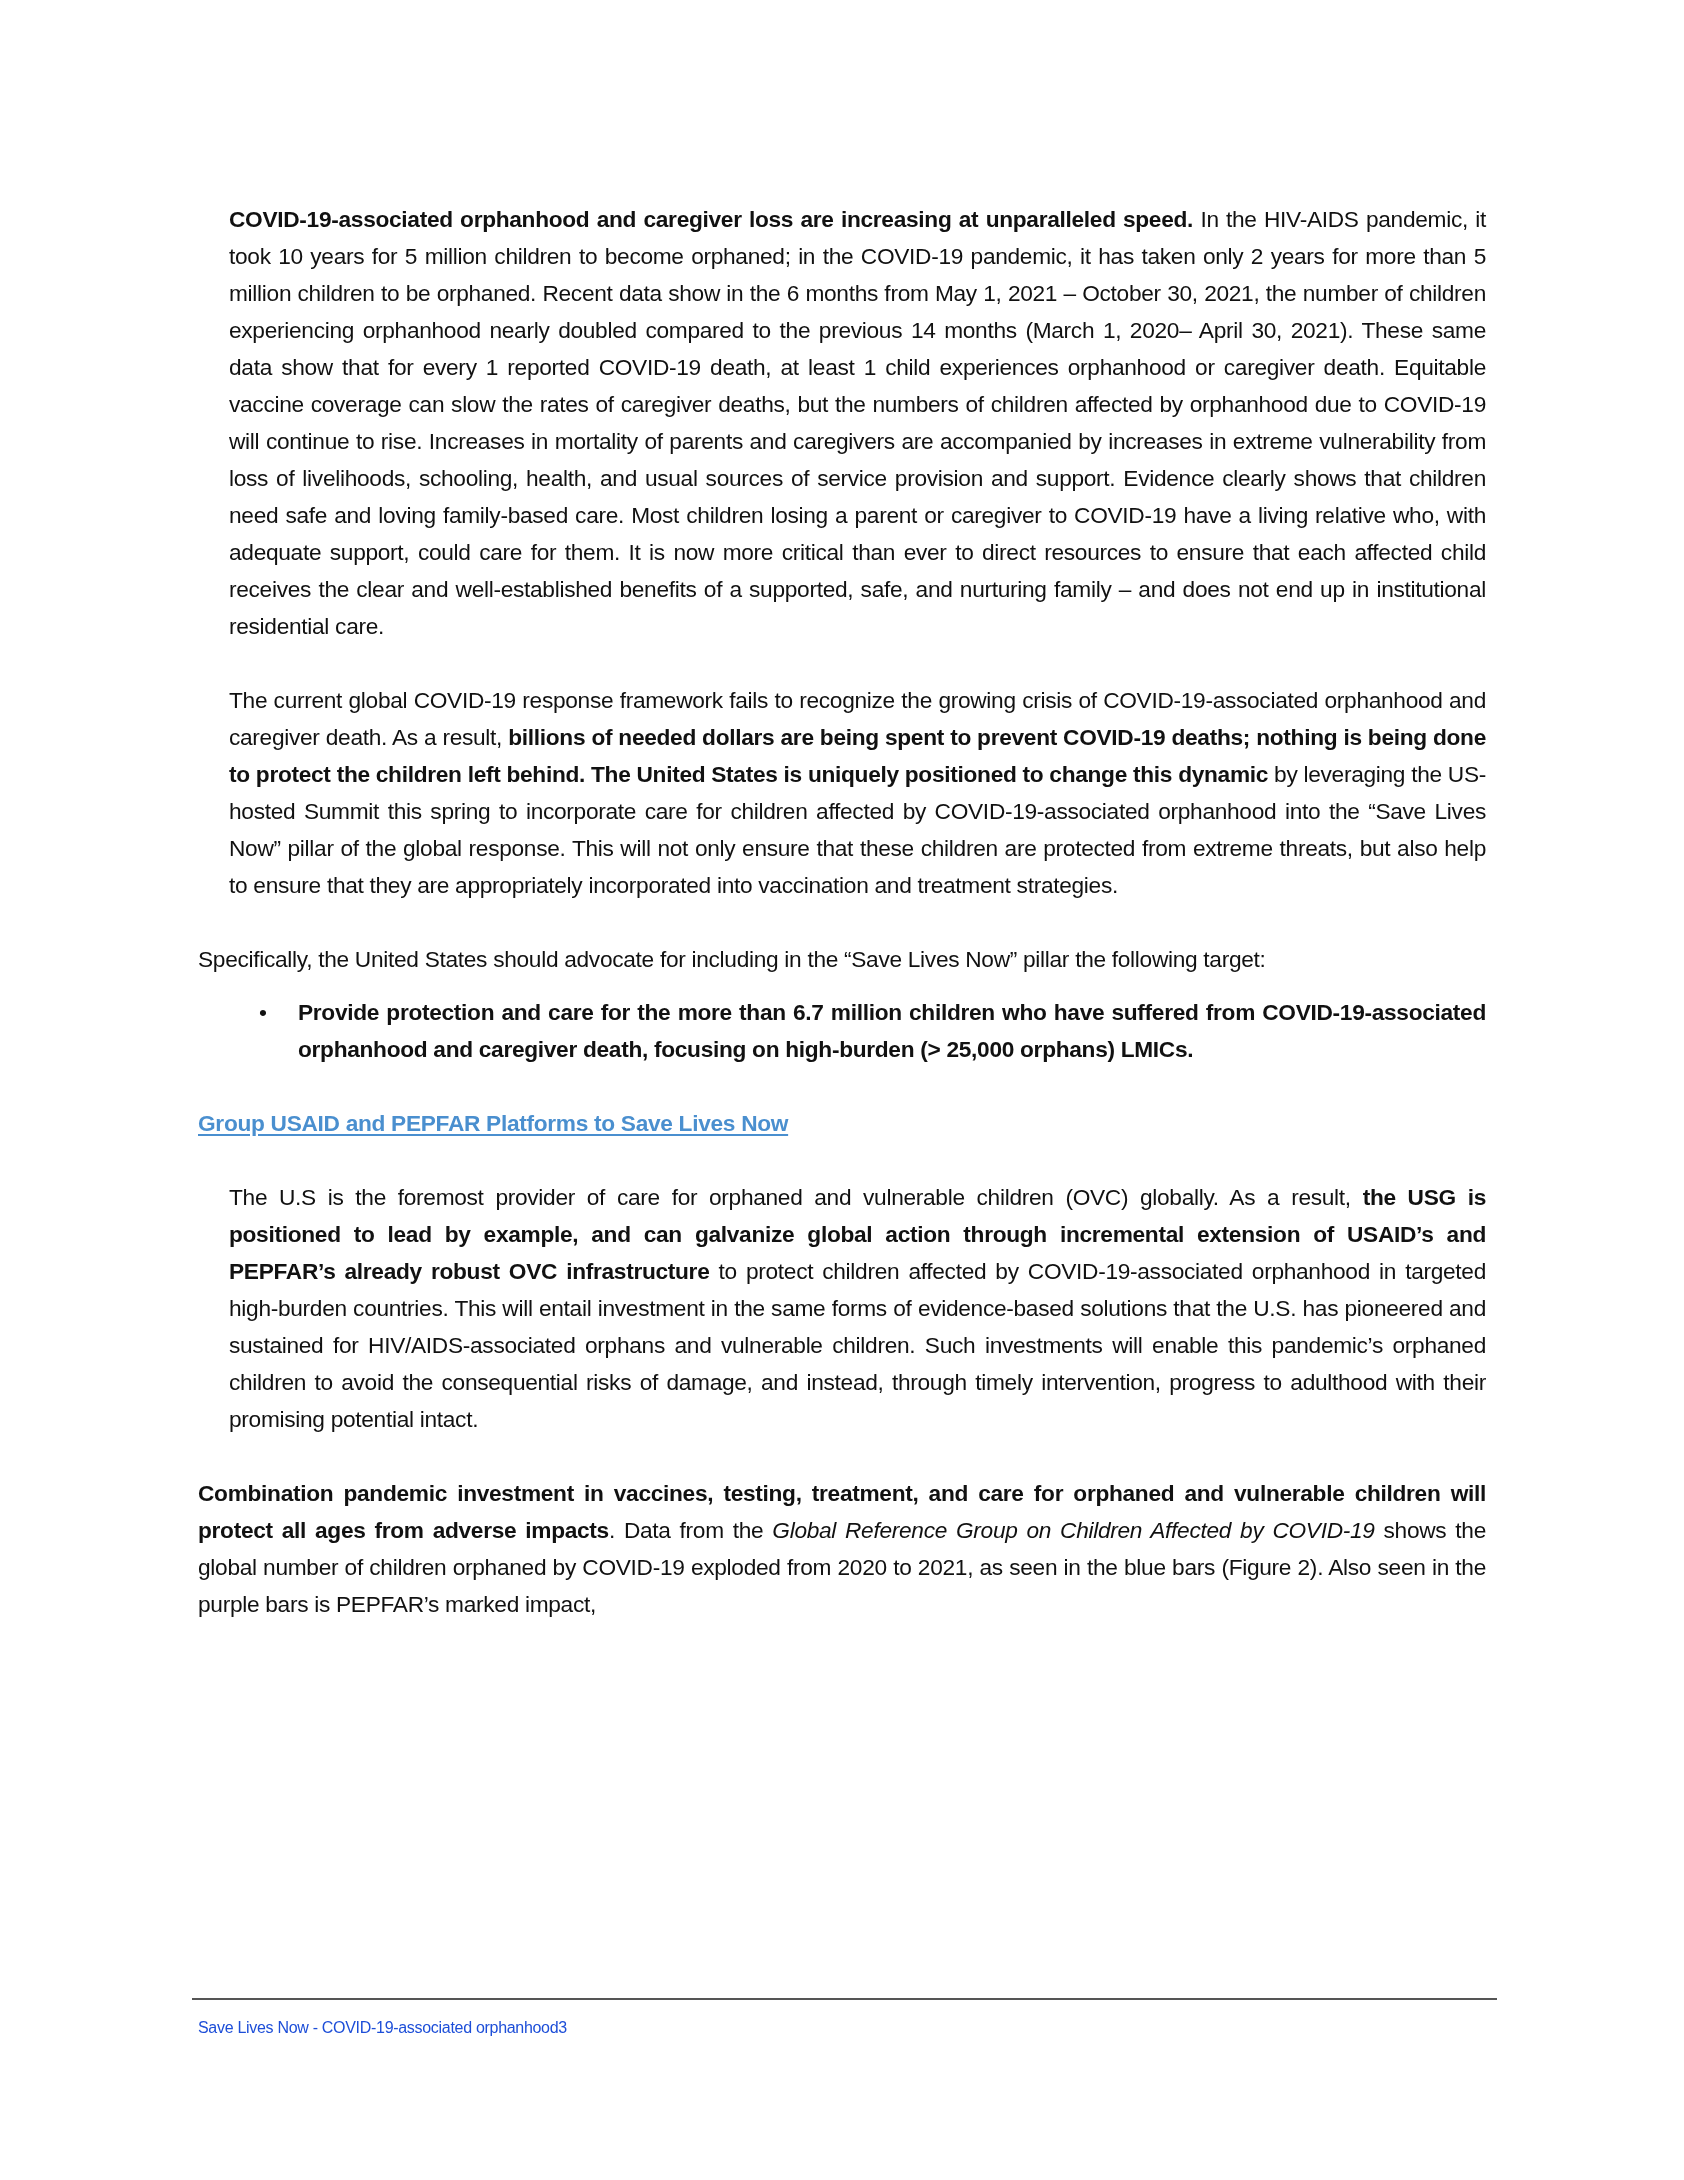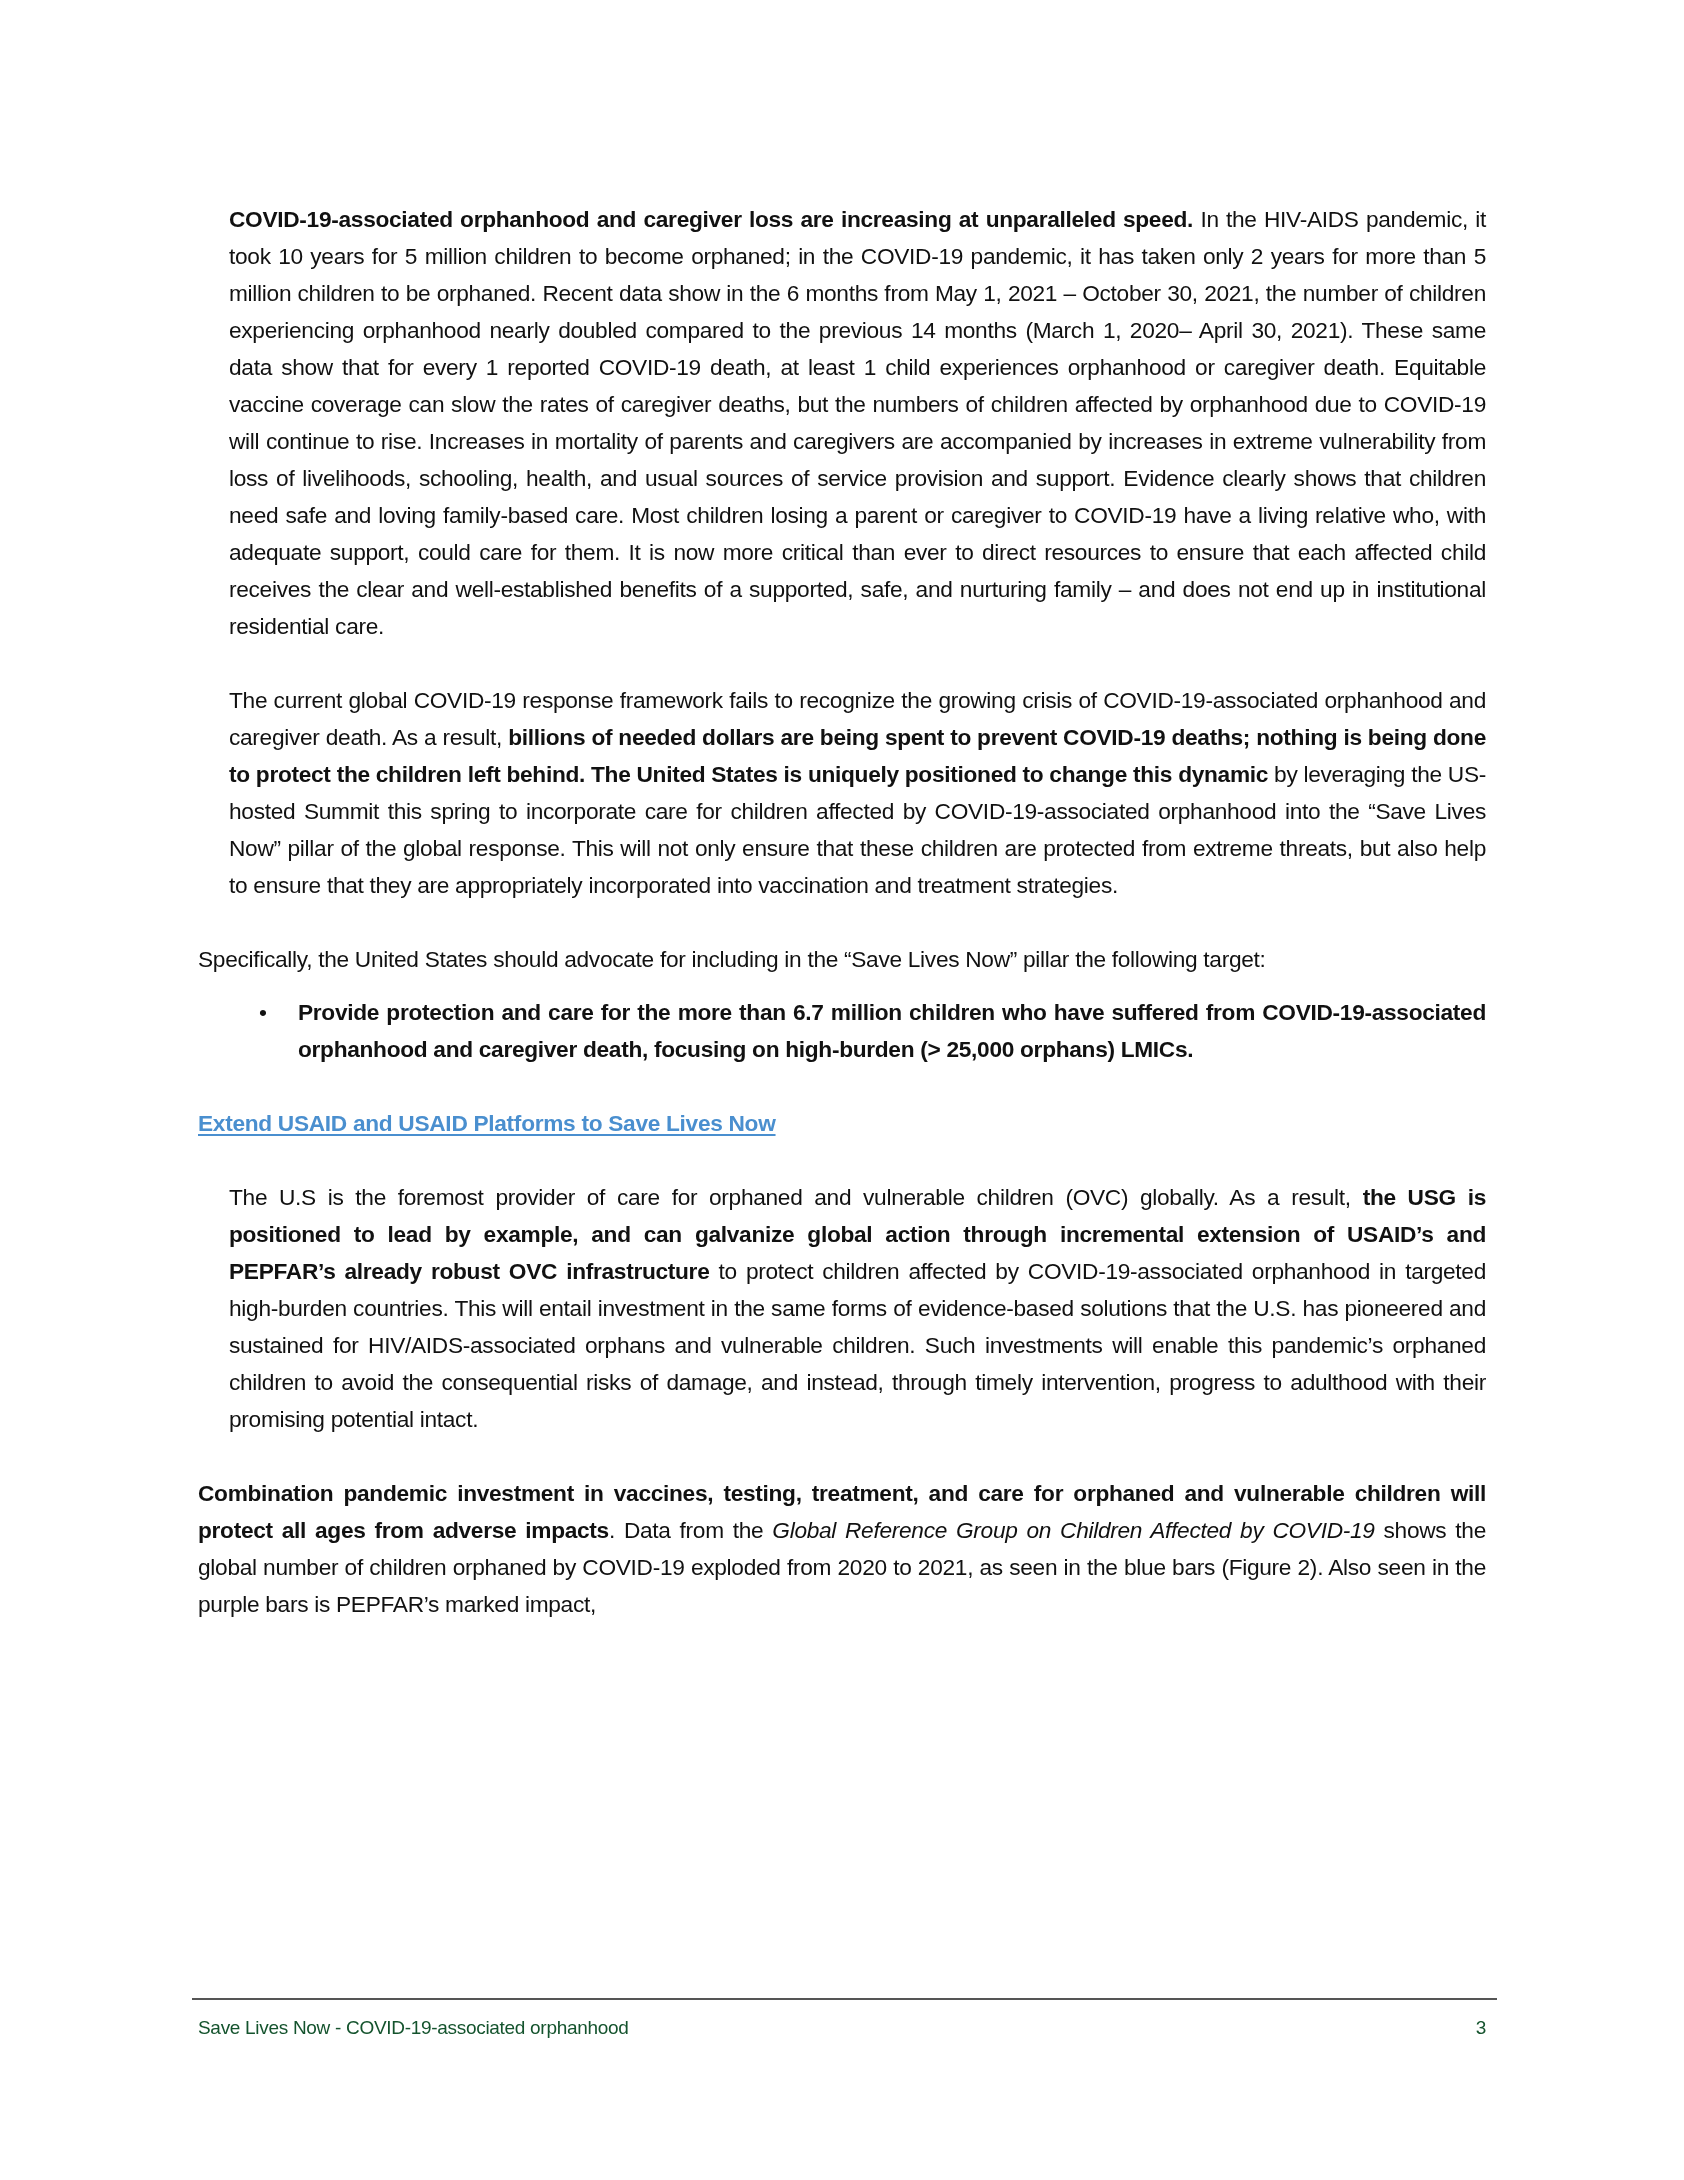--- a/index.html
+++ b/index.html
@@ -9,42 +9,42 @@
   p, .bullet-text { margin: 0; font-size: 22.7px; line-height: 37px; text-align: justify; letter-spacing: -0.3px; }
   .para { margin-bottom: 37px; margin-left: 31px; }
   b, .b { font-weight: bold; }
   i, .i { font-style: italic; }
   h2 { margin: 0 0 37px 0; font-size: 22.7px; line-height: 37px; font-weight: bold;
        color: #4a8fcf; text-decoration: underline; text-underline-offset: 3.4px; letter-spacing: -0.3px; }
   .bullet { display: flex; margin-bottom: 37px; }
   .bullet-dot { width: 100px; flex: 0 0 100px; font-size: 22.7px; line-height: 37px; text-align: right; padding-right: 31px; box-sizing: border-box; }
   .bullet-text { flex: 1; font-weight: bold; }
   .footer-rule { position: absolute; left: 192px; top: 1998px; width: 1305px; height: 1.7px; background: #555555; }
-  .footer { position: absolute; left: 198px; top: 2013px; width: 1288px; display: flex; justify-content: space-between;
-            font-size: 19px; line-height: 29px; color: #14532d; letter-spacing: -0.3px; }
+  .footer { position: absolute; left: 198px; top: 2013px; width: 1288px; display: flex; 
+            font-size: 16px; line-height: 29px; color: #1d4ed8; letter-spacing: -0.3px; }
   .spaced { margin-bottom: 16px; }
 </style>
 </head>
 <body>
 
 <div class="page">
 
   <p class="para"><b>COVID-19-associated orphanhood and caregiver loss are increasing at unparalleled speed.</b><span>  In the HIV-AIDS pandemic, it took 10 years for 5 million children to become orphaned; in the COVID-19 pandemic, it has taken only 2 years for more than 5 million children to be orphaned.  Recent data show in the 6 months from May 1, 2021 – October 30, 2021, the number of children experiencing orphanhood nearly doubled compared to the previous 14 months (March 1, 2020– April 30, 2021). These same data show that for every 1 reported COVID-19 death, at least 1 child experiences orphanhood or caregiver death. Equitable vaccine coverage can slow the rates of caregiver deaths, but the numbers of children affected by orphanhood due to COVID-19 will continue to rise. Increases in mortality of parents and caregivers are accompanied by increases in extreme vulnerability from loss of livelihoods, schooling, health, and usual sources of service provision and support. Evidence clearly shows that children need safe and loving family-based care. Most children losing a parent or caregiver to COVID-19 have a living relative who, with adequate support, could care for them.  It is now more critical than ever to direct resources to ensure that each affected child receives the clear and well-established benefits of a supported, safe, and nurturing family – and does not end up in institutional residential care.</span></p>
 
 
   <p class="para"><span>The current global COVID-19 response framework fails to recognize the growing crisis of COVID-19-associated orphanhood and caregiver death. As a result, </span><b>billions of needed dollars are being spent to prevent COVID-19 deaths; nothing is being done to protect the children left behind. The United States is uniquely positioned to change this dynamic</b><span> by leveraging the US-hosted Summit this spring to incorporate care for children affected by COVID-19-associated orphanhood into the “Save Lives Now” pillar of the global response. This will not only ensure that these children are protected from extreme threats, but also help to ensure that they are appropriately incorporated into vaccination and treatment strategies.</span></p>
 
   <p class="spaced">Specifically, the United States should advocate for including in the “Save Lives Now” pillar the following target:</p>
 
   <div class="bullet">
     <span class="bullet-dot">•</span>
     <span class="bullet-text">Provide protection and care for the more than 6.7 million children who have suffered from COVID-19-associated orphanhood and caregiver death, focusing on high-burden (&gt; 25,000 orphans) LMICs.</span>
   </div>
 
-  <h2>Extend USAID and USAID Platforms to Save Lives Now</h2>
+  <h2>Group USAID and PEPFAR Platforms to Save Lives Now</h2>
 
   <p class="para"><span>The U.S is the foremost provider of care for orphaned and vulnerable children (OVC) globally. As a result, </span><b>the USG is positioned to lead by example, and can galvanize global action through incremental extension of USAID’s and PEPFAR’s already robust OVC infrastructure</b><span> to protect children affected by COVID-19-associated orphanhood in targeted high-burden countries. This will entail investment in the same forms of evidence-based solutions that the U.S. has pioneered and sustained for HIV/AIDS-associated orphans and vulnerable children. Such investments will enable this pandemic’s orphaned children to avoid the consequential risks of damage, and instead, through timely intervention, progress to adulthood with their promising potential intact.</span></p>
 
   <p><b>Combination pandemic investment in vaccines, testing, treatment, and care for orphaned and vulnerable children will protect all ages from adverse impacts</b><span>. Data from the </span><i>Global Reference Group on Children Affected by COVID-19</i><span> shows the global number of children orphaned by COVID-19 exploded from 2020 to 2021, as seen in the blue bars (Figure 2).  Also seen in the purple bars is PEPFAR’s marked impact,</span></p>
 
 </div>
 
 <div class="footer-rule"></div>
 <div class="footer">
   <span>Save Lives Now - COVID-19-associated orphanhood</span>

